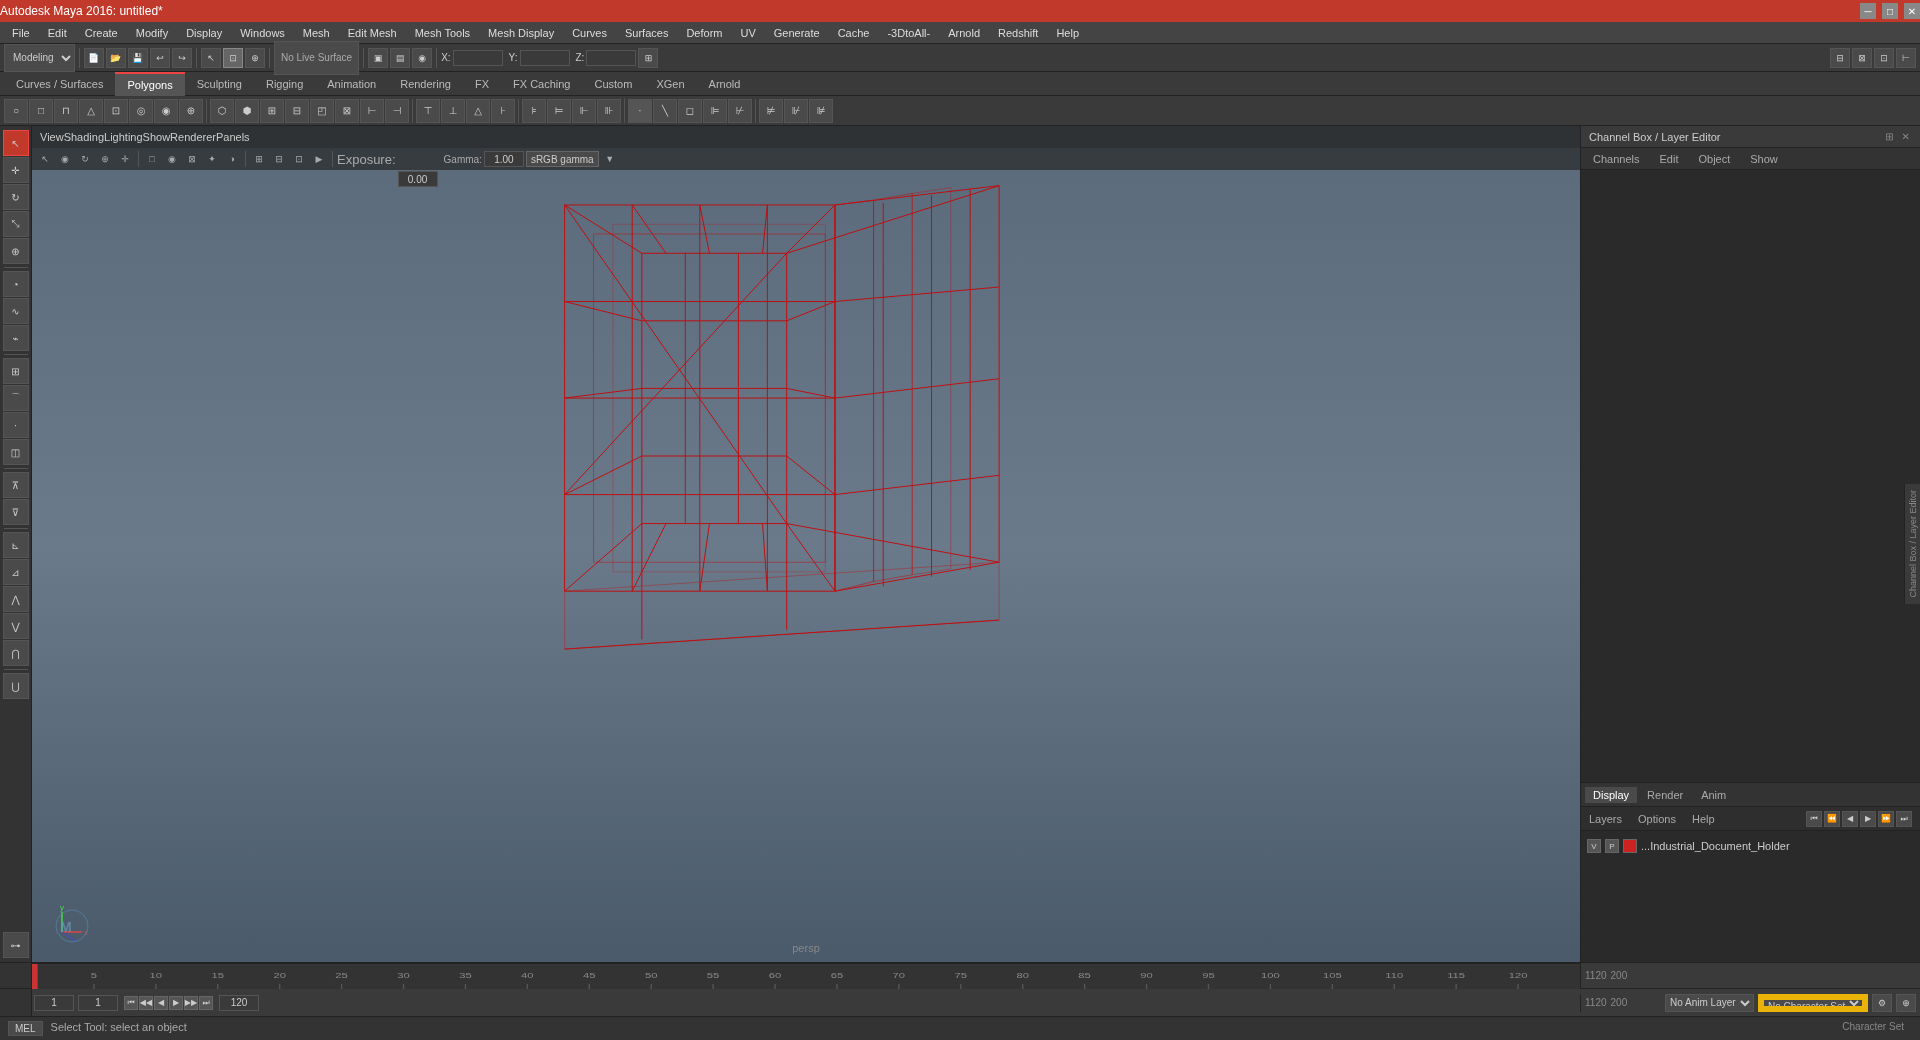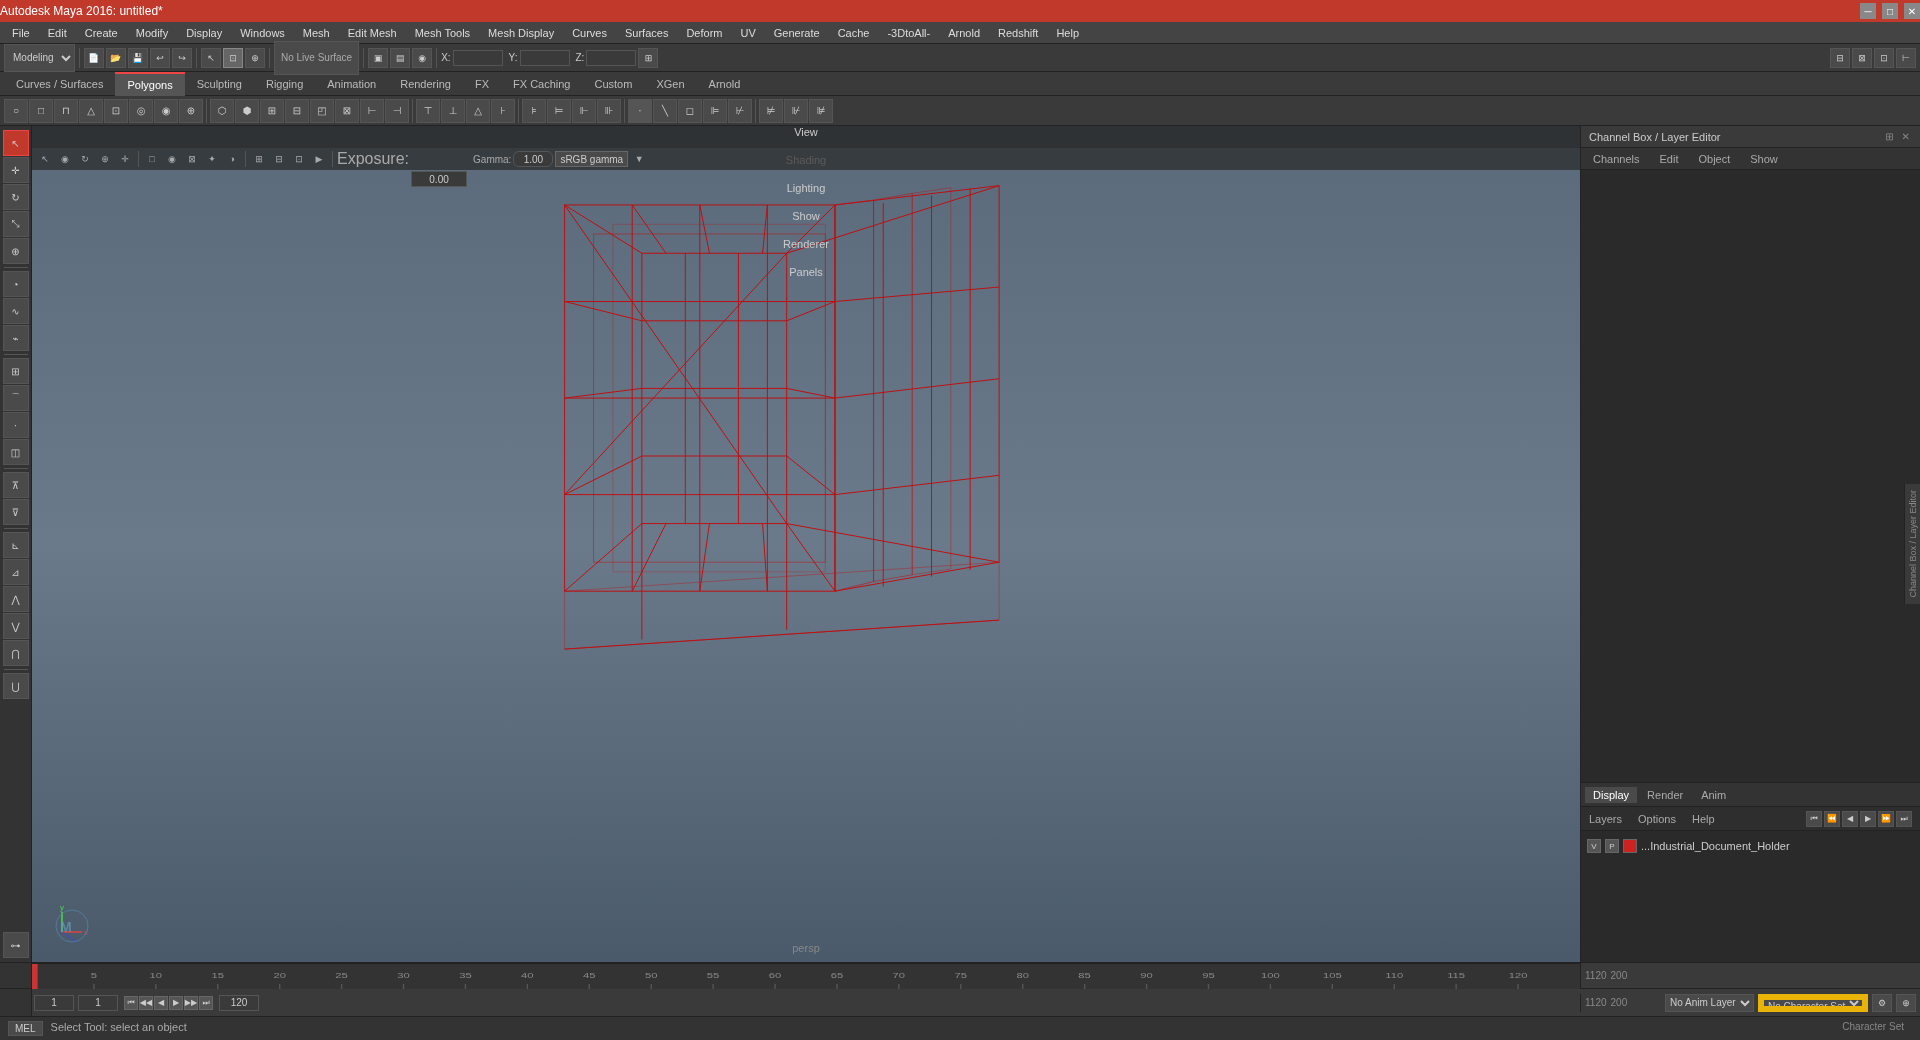--- a/index.html
+++ b/index.html
@@ -207,23 +207,21 @@
     #viewport-header {
       position: absolute;
       top: 0;
       left: 0;
       right: 0;
       height: 22px;
       background: rgba(40,40,40,0.85);
       display: flex;
       align-items: center;
       padding: 0 8px;
-      gap: 16px;
       z-index: 10;
-      flex-direction: column;
     }
     .vp-menu {
       color: #ccc;
       font-size: 11px;
       cursor: pointer;
     }
 
     
     #viewport-controls {
       position: absolute;
@@ -659,24 +657,24 @@
       <div class="vp-ctrl-icon">⊠</div>
       <div class="vp-ctrl-icon">✦</div>
       <div class="vp-ctrl-icon">◑</div>
       <div class="vp-separator"></div>
       <div class="vp-ctrl-icon">⊞</div>
       <div class="vp-ctrl-icon">⊟</div>
       <div class="vp-ctrl-icon">⊡</div>
       <div class="vp-ctrl-icon">▶</div>
       <div class="vp-separator"></div>
 
-      <span style="font-size:16px;color:#aaa;">Exposure:</span>
-      <input class="num-field" type="text" value="0.00" style="width: 56px; margin-top: 40px;">
+      <span style="font-size:13px;color:#aaa;">Exposure:</span>
+      <input class="num-field" type="text" value="0.00" style="width: 40px; margin-top: 40px;">
       <span style="font-size:10px;color:#aaa;margin-left:4px;">Gamma:</span>
-      <input class="num-field" type="text" value="1.00" style="width: 40px; border-radius: 6px;">
+      <input class="num-field" type="text" value="1.00" style="width: 40px;">
       <div class="vp-gamma">sRGB gamma</div>
       <div class="vp-ctrl-icon">▼</div>
     </div>
 
     <div id="viewport-grid">
       <svg class="grid-svg" viewBox="0 0 1100 200" preserveAspectRatio="none">
 
         <g stroke="#4a6a7a" stroke-width="0.5" opacity="0.6">
 
           <line x1="0" y1="160" x2="1100" y2="160"></line>

